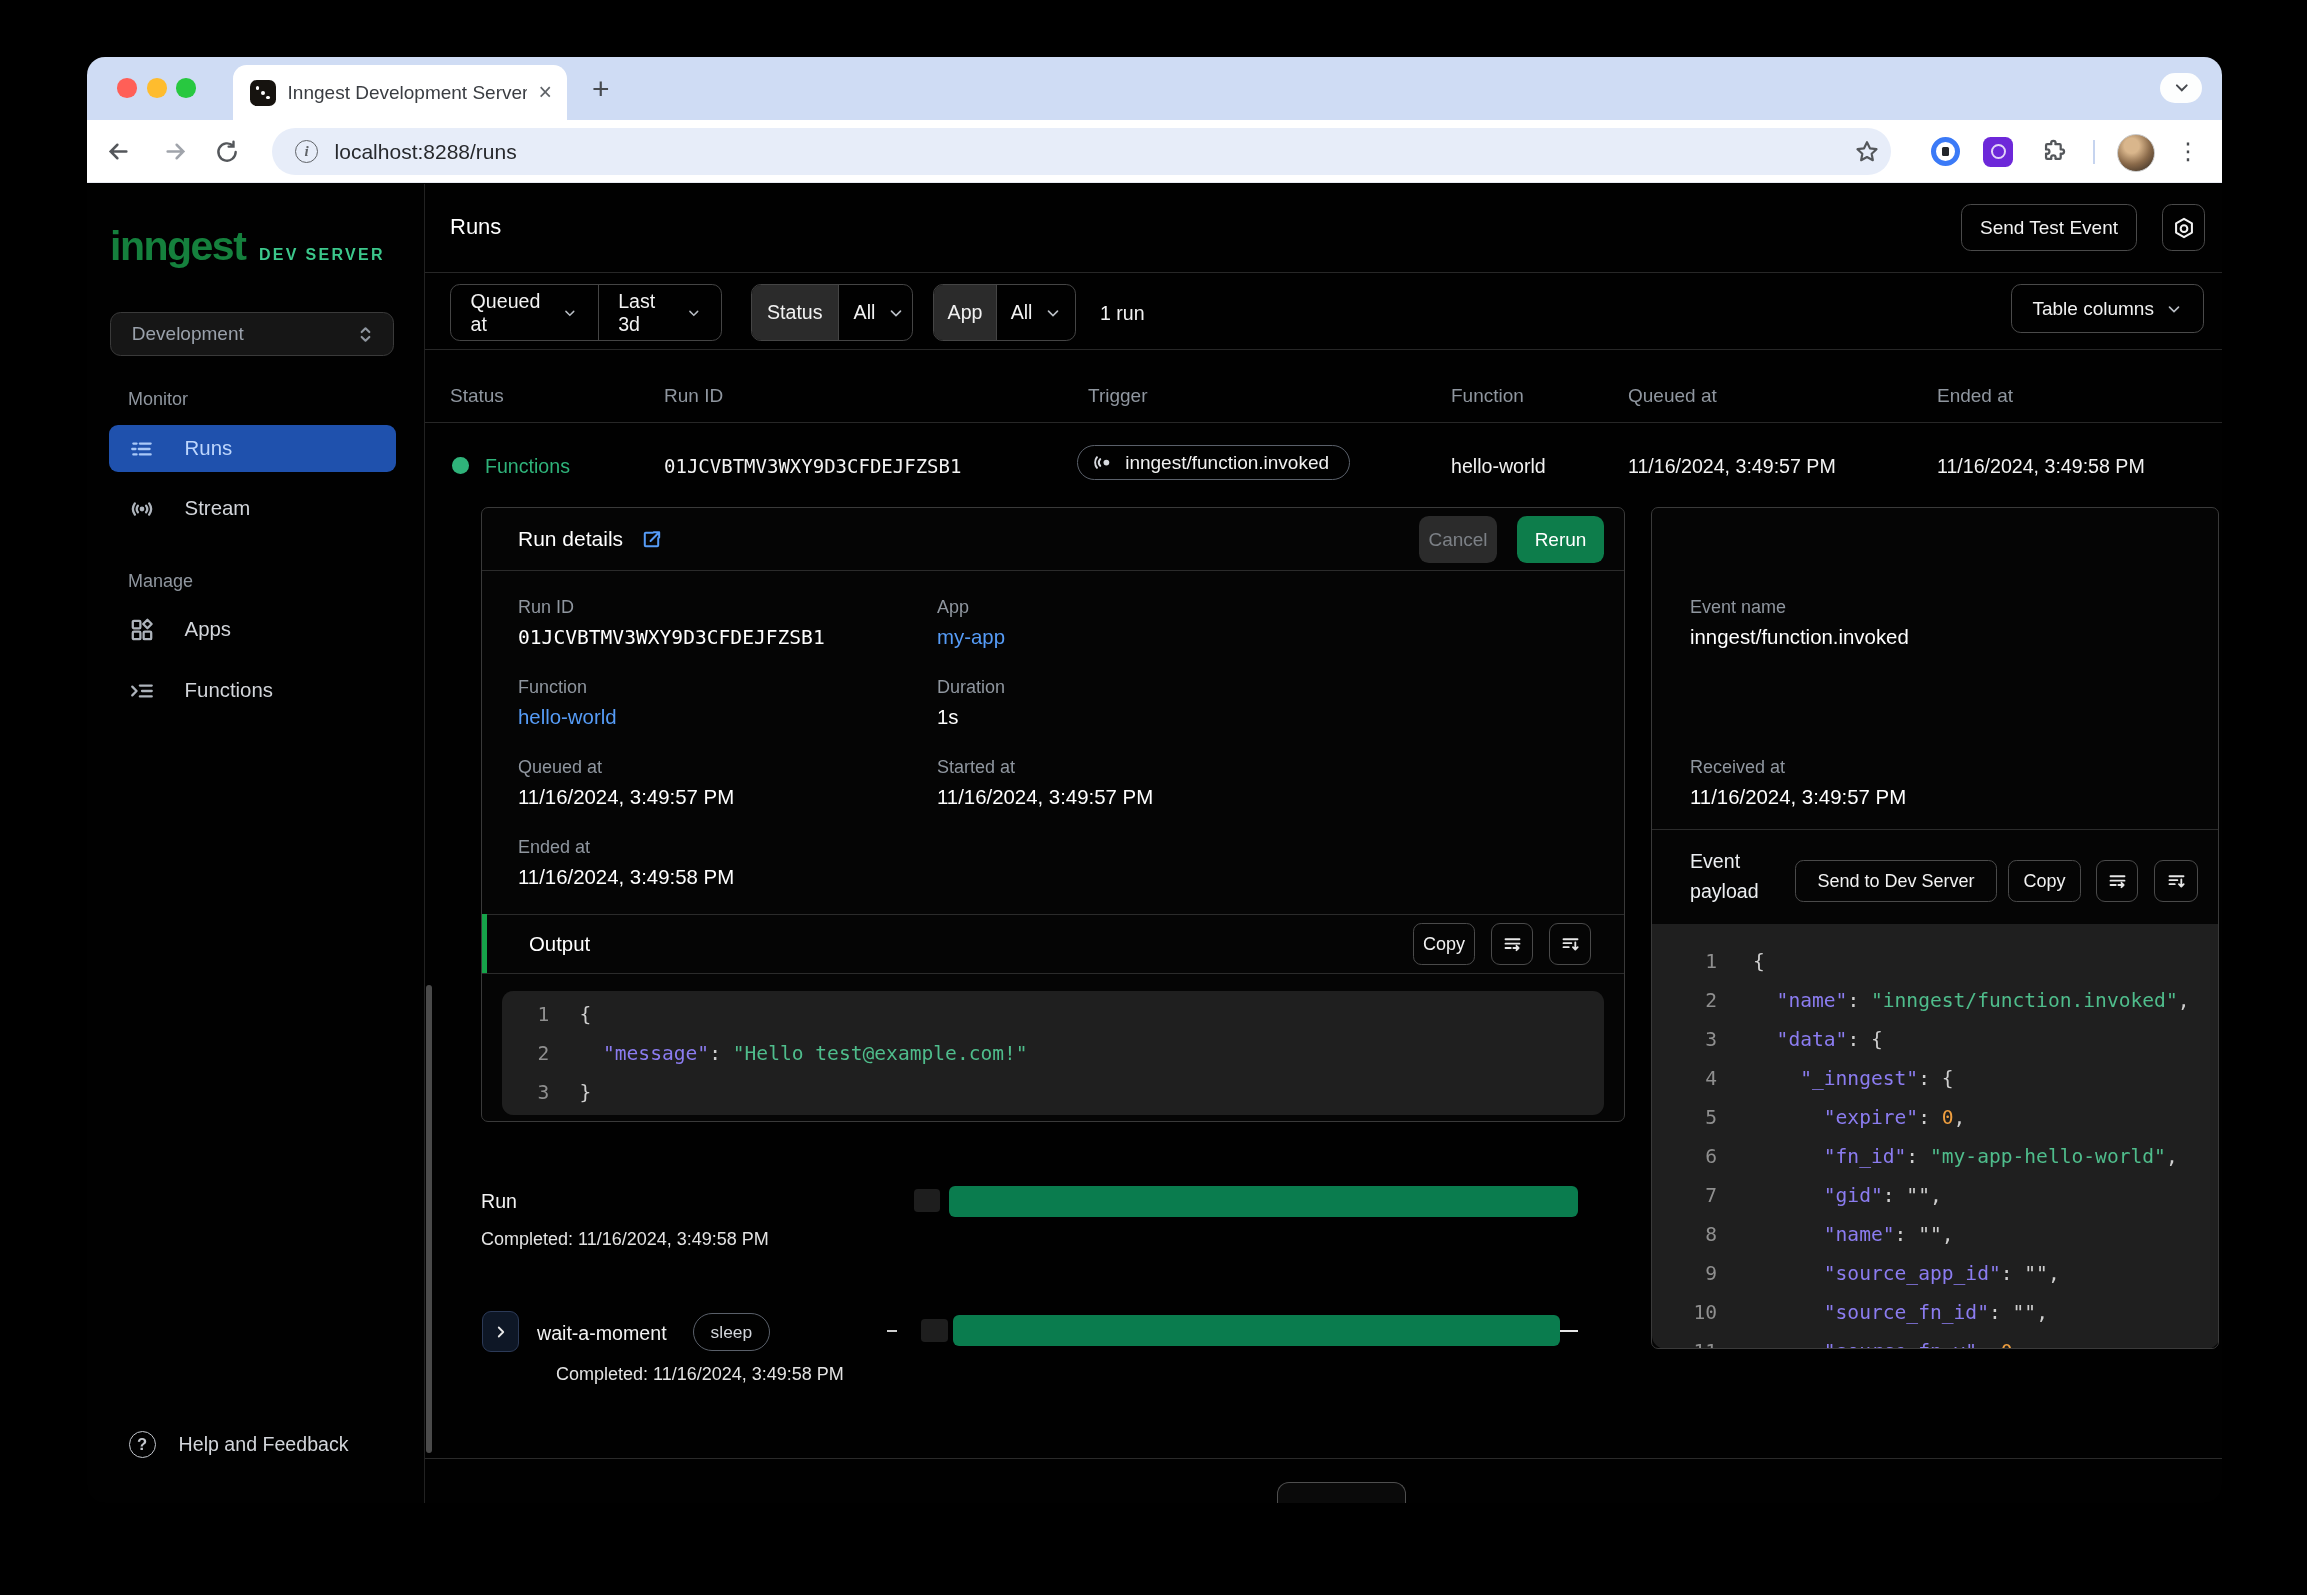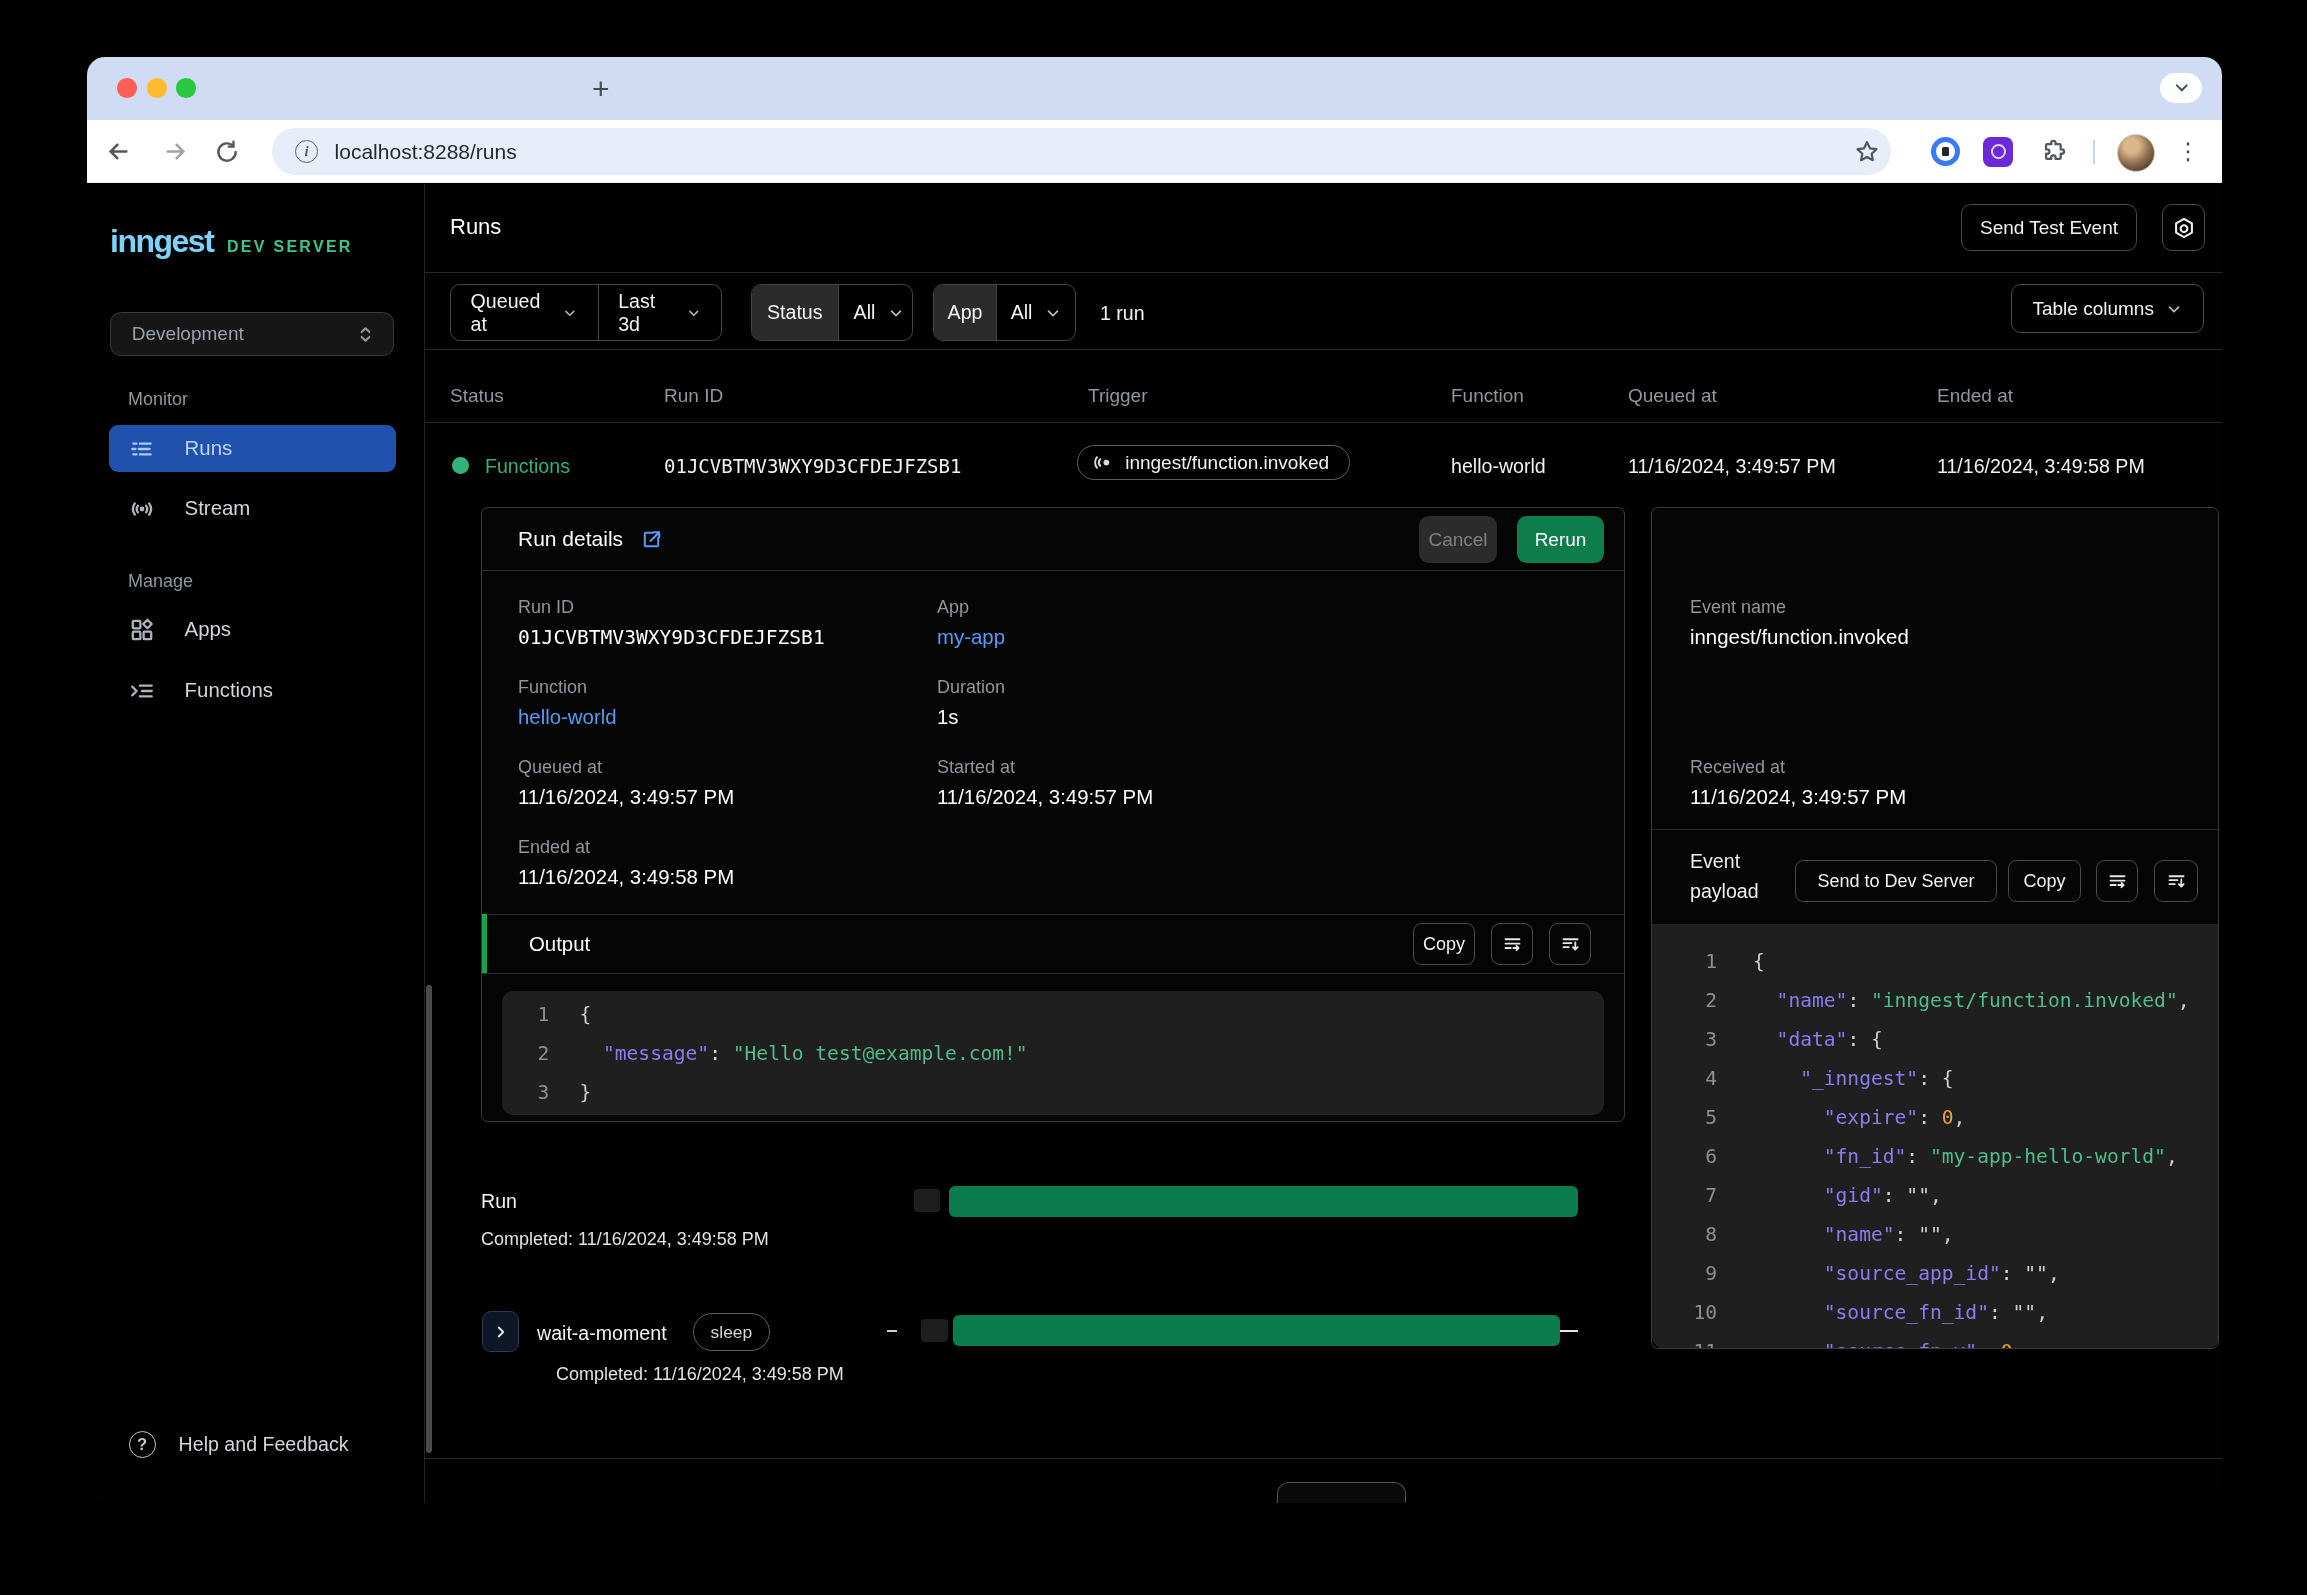--- a/index.html
+++ b/index.html
@@ -51,21 +51,21 @@
     border:0.8px solid #c9c9c9; }
   .kebab { font-size:23px; color:#474a4f; letter-spacing:0; }
   .vdiv { position:absolute; top:19.6px; width:1.5px; height:24px; background:#c6d4ef; }
 
   
   .appbody { position:absolute; left:0; top:127px; right:0; bottom:0; background:#010101; display:flex; }
   .sidebar { position:relative; width:337px; flex:none; }
   .main { position:relative; flex:1; border-left:0.8px solid #222; overflow:hidden; }
 
   .logo-row { position:absolute; left:23px; top:39px; display:flex; align-items:baseline; }
-  .logo { font-size:32px; font-weight:800; color:#7dd3fc; letter-spacing:-1.5px; }
+  .logo { font-size:41px; font-weight:800; color:#15803d; letter-spacing:-1.5px; }
   .logo-badge { margin-left:13.6px; font-size:16px; font-weight:700; letter-spacing:2.3px; color:#3cc88c; }
   .env-select {
     position:absolute; left:23.4px; top:128px; width:284px; height:44px; border:1.1px solid #3a3a3a;
     background:#161616; border-radius:10.6px; display:flex; align-items:center; padding:0 16.6px 0 20.4px;
     color:#9aa1ab; font-size:19px;
   }
   .env-select .lbl { flex:1; }
   .sec-label { position:absolute; left:41px; font-size:18px; color:#8f969f; }
   .snav {
     position:absolute; left:22px; width:287px; height:47px; border-radius:9px;
@@ -144,20 +144,29 @@
 </head>
 <body>
 
 <div class="window">
 
   <div class="tabstrip">
     <span class="light" style="left:30px;background:#ff5f57"></span>
     <span class="light" style="left:60px;background:#febc2e"></span>
     <span class="light" style="left:89px;background:#28c840"></span>
 
+    <div class="tab">
+      <span class="favicon">
+        <i style="left:6px;top:6.8px"></i>
+          <i style="left:11.3px;top:11.3px"></i>
+          <i style="left:16.6px;top:16px"></i>
+      </span>
+      <span class="tab-title">Inngest Development Server</span>
+      <span class="tab-close">×</span>
+    </div>
     <span class="newtab-btn">+</span>
     <span class="tabsearch">
       <svg width="19.6" height="19.6" viewBox="0 0 24 24" fill="none" stroke="currentColor" stroke-width="2.4" stroke-linecap="round">
           <path d="M6 9l6 6 6-6"></path>
         </svg>
     </span>
   </div>
 
   <div class="toolbar">
     <span class="navic" style="left:16.6px;color:#54575b">

